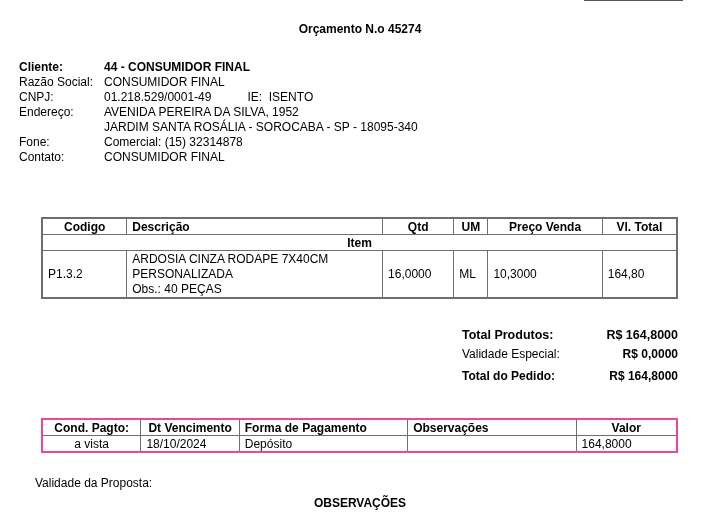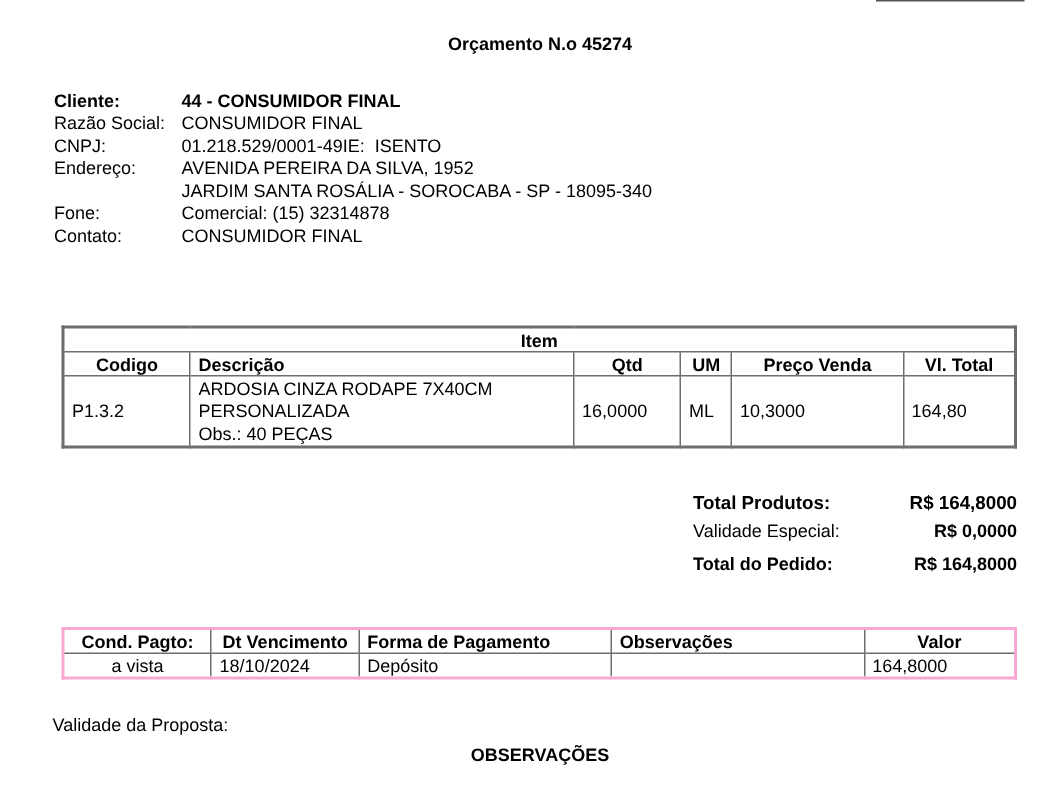--- a/index.html
+++ b/index.html
@@ -1,42 +1,42 @@
 <!DOCTYPE html>
 <html><head>
 <meta charset="utf-8">
 <style>
   html, body { margin: 0; padding: 0; background: #ffffff; }
   body { width: 706px; height: 531px; position: relative; overflow: hidden;
          font-family: "Liberation Sans", sans-serif; font-size: 12px; color: #000; }
   .topline { position: absolute; left: 584px; top: 0; width: 99px; height: 1px; background: #555; }
   .title { position: absolute; left: 0; width: 720px; top: 22px; text-align: center;
            font-weight: bold; font-size: 12px; }
-  .info { position: absolute; left: 36px; top: 60px; }
+  .info { position: absolute; left: 19px; top: 60px; }
   .info .row { height: 15px; line-height: 15px; white-space: nowrap; }
   .info .lbl { display: inline-block; width: 85px; }
   .info .bold { font-weight: bold; }
-  .ie { }
+  .ie { margin-left: 36px; }
   table { border-collapse: collapse; position: absolute; }
   td, th { border: 1px solid #6e6e6e; font-size: 12px; padding: 0 5px; }
   th { font-weight: bold; }
   .items { left: 41px; top: 217px; width: 637px; border: 2px solid #6e6e6e; }
   .items th { height: 15px; line-height: 14px; }
   .items td { height: 46px; line-height: 15px; }
   .r { }
   .c { text-align: center; }
   .l { text-align: left; }
   .totals { position: absolute; left: 462px; top: 327px; width: 216px; }
   .totals .trow { position: relative; height: 20px; }
   .totals .tl { position: absolute; left: 0; }
   .totals .tv { position: absolute; right: 0; }
   .tp { font-weight: bold; font-size: 12.5px; top: 1px; }
   .de { font-size: 12px; }
   .tped { font-weight: bold; font-size: 12px; }
-  .pay { left: 41px; top: 418px; width: 637px; border: 2px solid #f9a8d4; }
+  .pay { left: 41px; top: 418px; width: 637px; border: 2px solid #ec4899; }
   .pay th, .pay td { height: 15px; line-height: 14px; }
   .valid { position: absolute; left: 35px; top: 476px; }
   .obs { position: absolute; left: 0; width: 720px; top: 496px; text-align: center; font-weight: bold; }
 </style>
 </head>
 <body>
 
 <div class="topline"></div>
 
 <div class="title">Orçamento N.o 45274</div>
@@ -61,29 +61,29 @@
     <span class="lbl">Fone:</span><span>Comercial: (15) 32314878</span>
   </div>
   <div class="row">
     <span class="lbl">Contato:</span><span>CONSUMIDOR FINAL</span>
   </div>
 </div>
 
 <table class="items">
   <tbody>
       <tr>
-    <th colspan="6" class="c">Item</th>
-  </tr>
-  <tr>
     <th class="c" style="width:73px">Codigo</th>
     <th class="l" style="width:244px">Descrição</th>
     <th class="c" style="width:60px">Qtd</th>
     <th class="c" style="width:23px">UM</th>
     <th class="c" style="width:103px">Preço Venda</th>
     <th class="c" style="width:63px">Vl. Total</th>
+  </tr>
+  <tr>
+    <th colspan="6" class="c">Item</th>
   </tr>
   <tr>
     <td class="l">P1.3.2</td>
     <td class="l">
       <div>ARDOSIA CINZA RODAPE 7X40CM</div>
       <div>PERSONALIZADA</div>
       <div>Obs.: 40 PEÇAS</div>
     </td>
     <td class="r">16,0000</td>
     <td class="l">ML</td>

